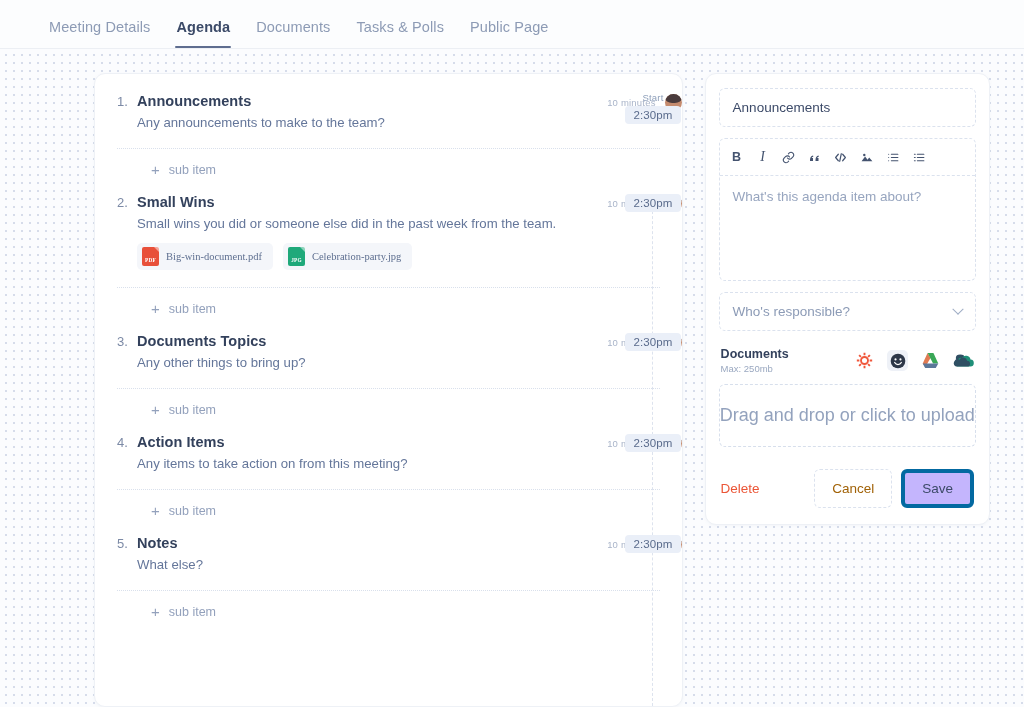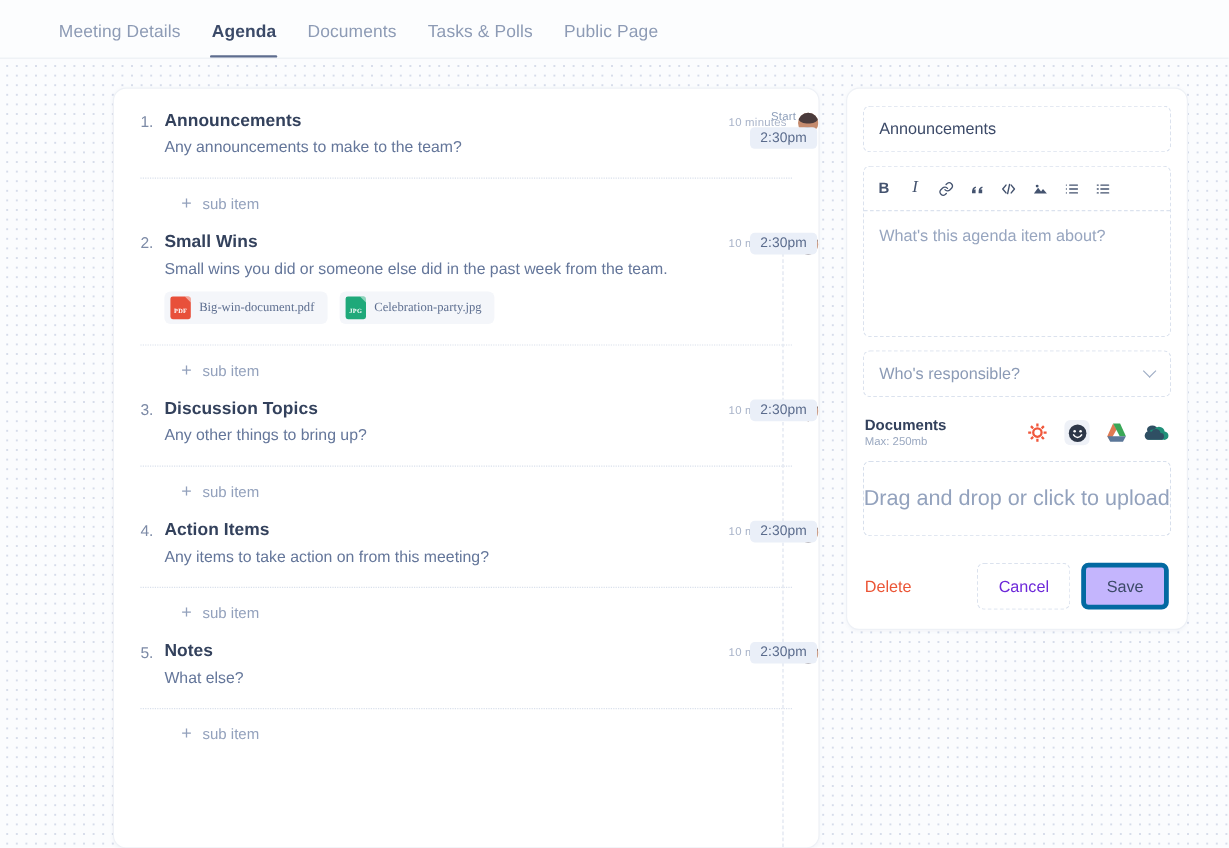--- a/index.html
+++ b/index.html
@@ -341,21 +341,21 @@
     font-family: inherit;
   }
   .right-btns { display: flex; gap: 9px; }
   .btn {
     font-family: inherit;
     font-size: 13.5px;
     padding: 8px 17px;
     border-radius: 6px;
     cursor: pointer;
   }
-  .btn-cancel { background: #fff; border: 1px dashed #dbe2ee; color: #6d28d9; }
+  .btn-cancel { background: #fff; border: 1px dashed #dbe2ee; color: #a16207; }
   .btn-save { background: #c4b5fd; border: 4px solid #0369a1; color: #3c4a68; }
 </style>
 </head>
 <body>
 
 <div class="topbar">
   <div class="tabs">
     <div class="tab">Meeting Details</div>
     <div class="tab active">Agenda</div>
     <div class="tab">Documents</div>
@@ -427,21 +427,21 @@
           <div class="subrow">
             <span class="plus">+</span>
             <span class="subrow-label">sub item</span>
           </div>
         </div>
 
         <div class="item">
           <div class="item-main">
             <div class="num">3.</div>
             <div class="body">
-              <div class="title">Discussion Topics</div>
+              <div class="title">Documents Topics</div>
               <div class="desc">Any other things to bring up?</div>
             </div>
             <div class="meta">
               <span class="dur">10 minutes</span>
               <span class="avatar"></span>
             </div>
             <div class="time-wrap">
               <span class="time-chip">2:30pm</span>
             </div>
           </div>

